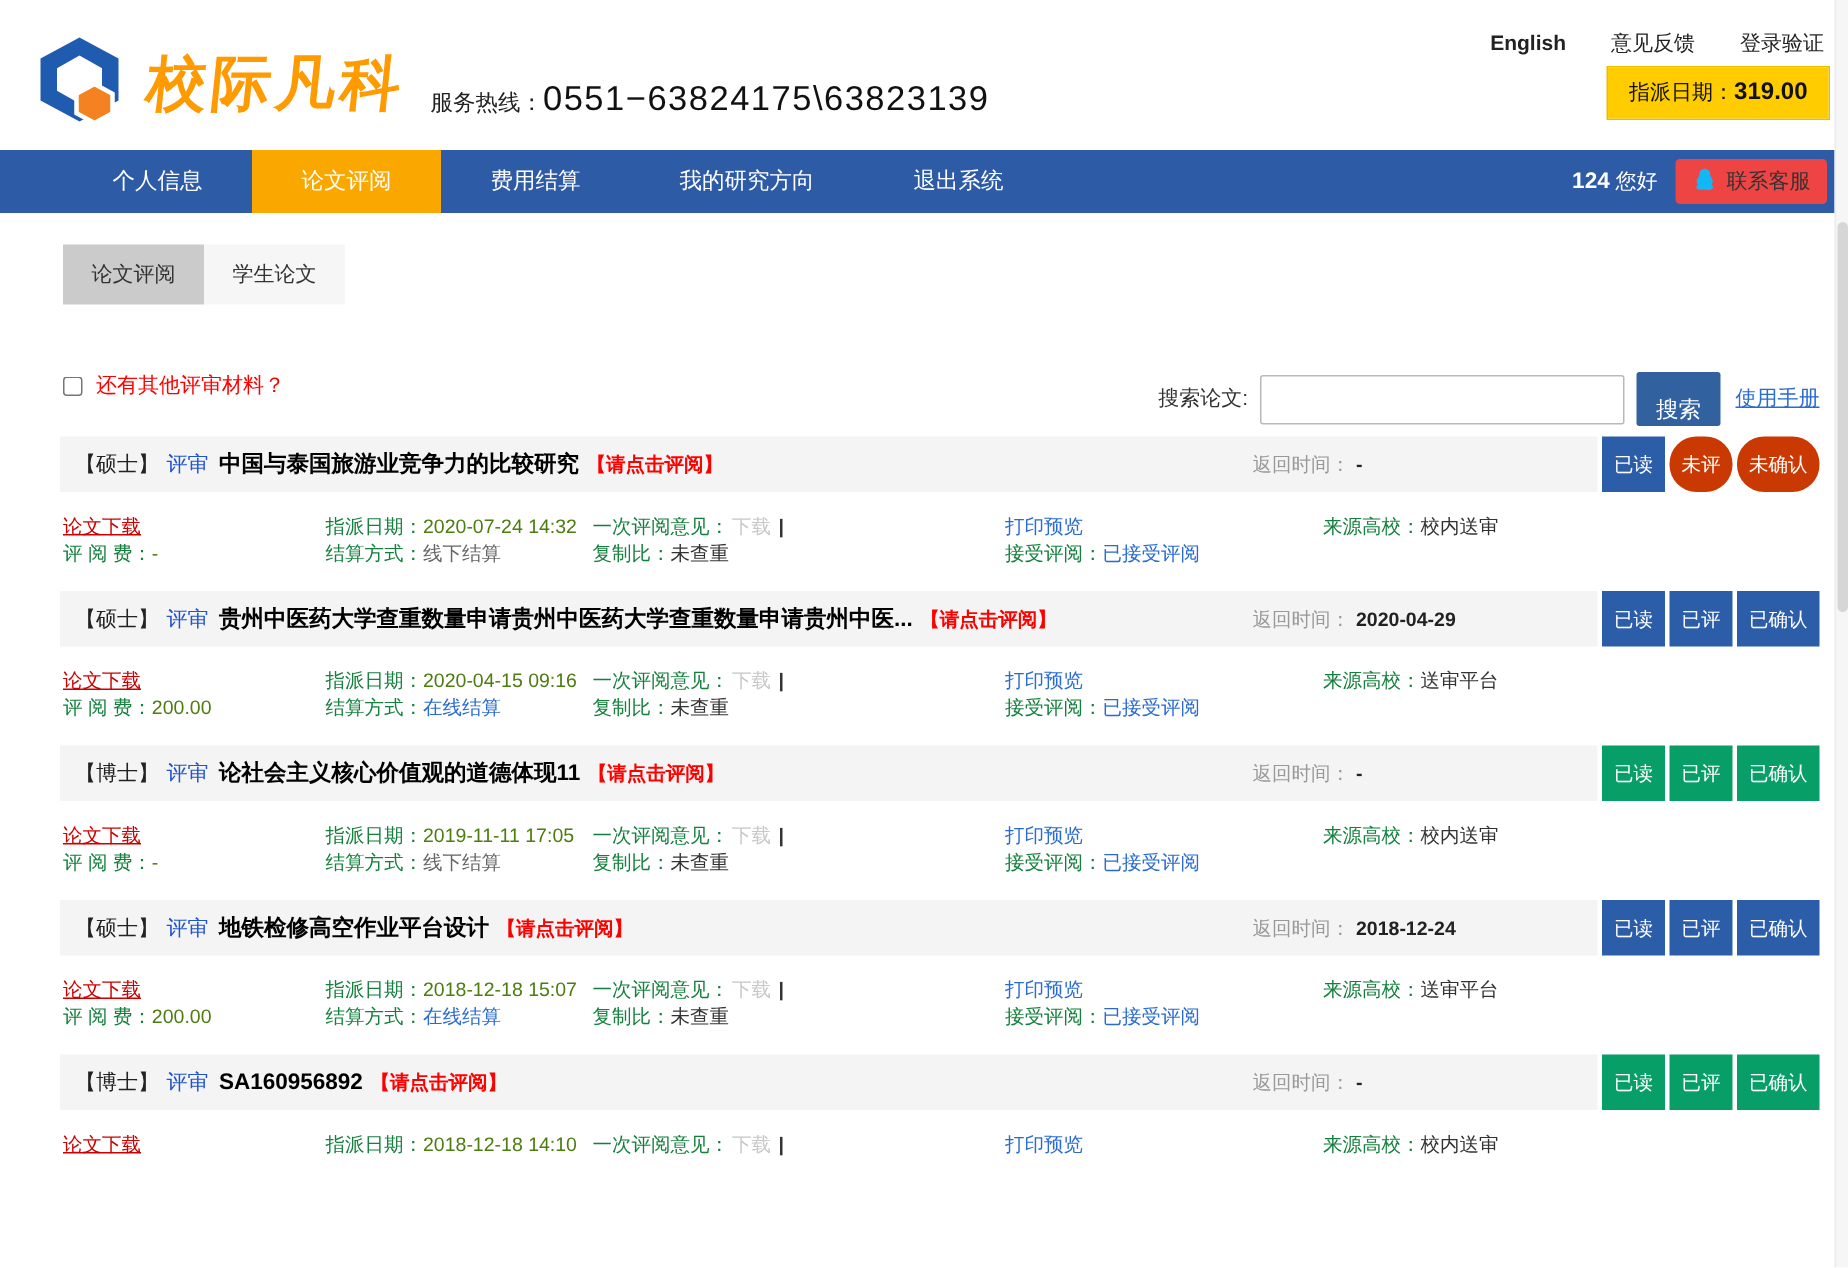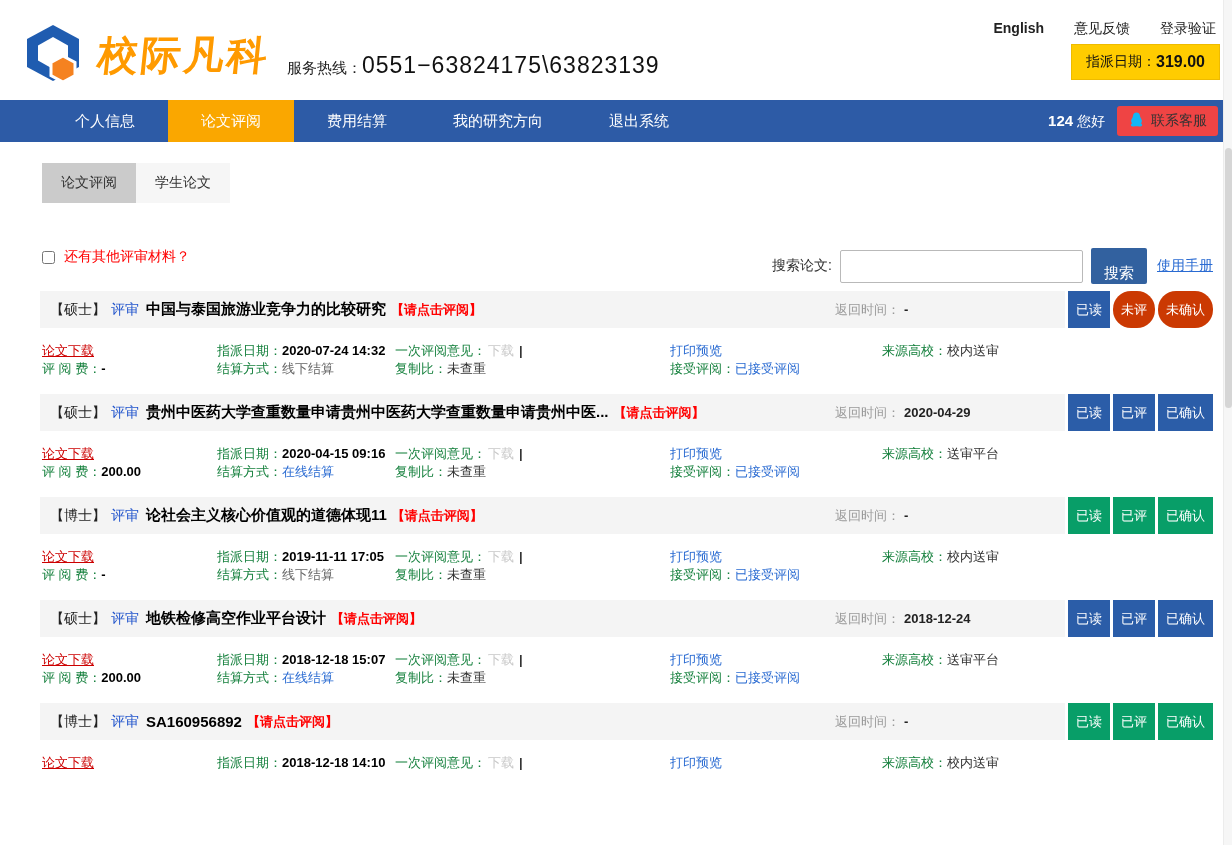--- a/index.html
+++ b/index.html
@@ -58,21 +58,21 @@
   .return-value { color:#222; font-weight:bold; margin-left:4px; }
   .status-btn { margin-left:3px; min-width:42px; padding:0 8px; display:flex; align-items:center; justify-content:center; color:#fff; font-size:13px; cursor:pointer; }
   .status-btn[data-color="blue"]  { background:#2b5da8; }
   .status-btn[data-color="red"]   { background:#cb3902;border-radius:18px; }
   .status-btn[data-color="green"] { background:#089e68; }
   .paper-row { display:flex; margin-top:14px; font-size:13px; align-items:baseline; padding-left:2px; }
   .paper-row2 { margin-top:0; }
   .col-a { width:175px; } .col-b { width:178px; } .col-c { width:275px; } .col-d { width:212px; } .col-e { flex:1; }
   .lbl { color:#15803d; }
   .val { color:#333; }
-  .val-bold { color:#000000; font-weight:bold; }
+  .val-bold { color:#4d7c0f; font-weight:normal; }
   .download-link { color:#cc0000; text-decoration:underline; cursor:pointer; }
   .dl-disabled { color:#c8c8c8; margin-left:2px; }
   .pipe { color:#333; font-weight:bold; margin-left:5px; }
   .blue-link { color:#2a6bd2; cursor:pointer; }
   .settle-value[data-style="plain"] { color:#666; }
   .settle-value[data-style="link"]  { color:#2a6bd2; cursor:pointer; }
   
   .scrollbar { position:absolute; right:0; top:0; width:9px; height:845px; background:#f6f6f6; border-left:1px solid #ececec; }
   .scroll-thumb { position:absolute; top:148px; left:1px; width:7px; height:260px; background:#d6d6d6; border-radius:4px; }
 </style>

